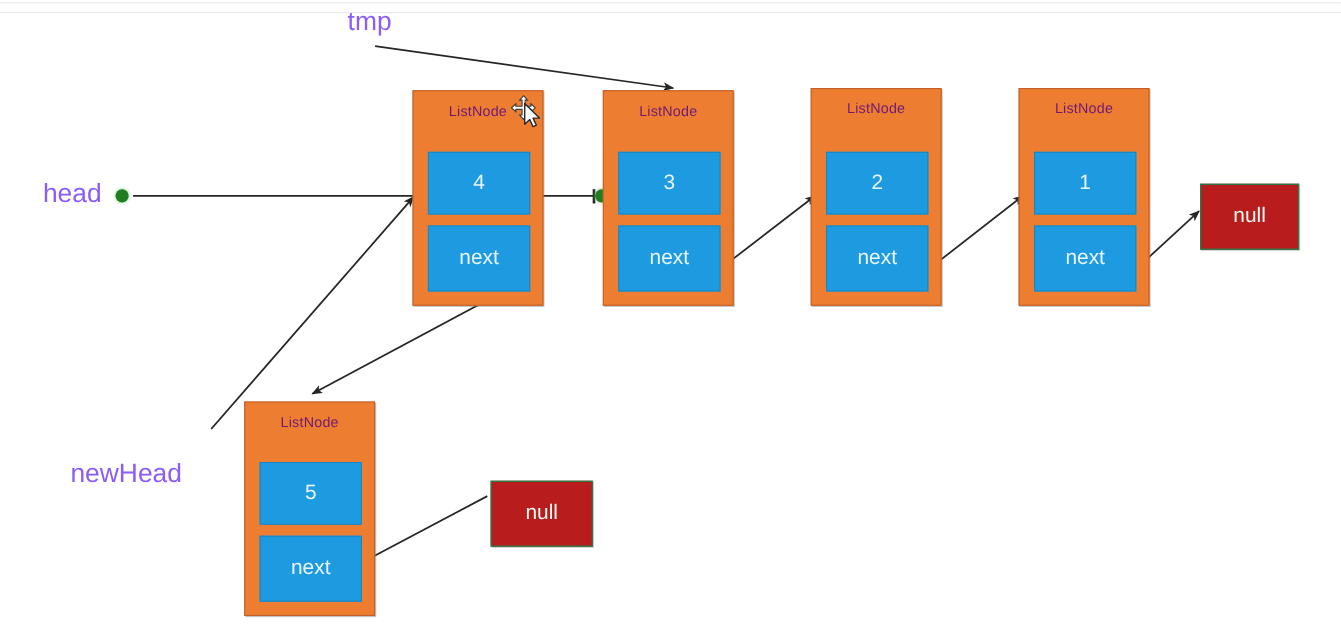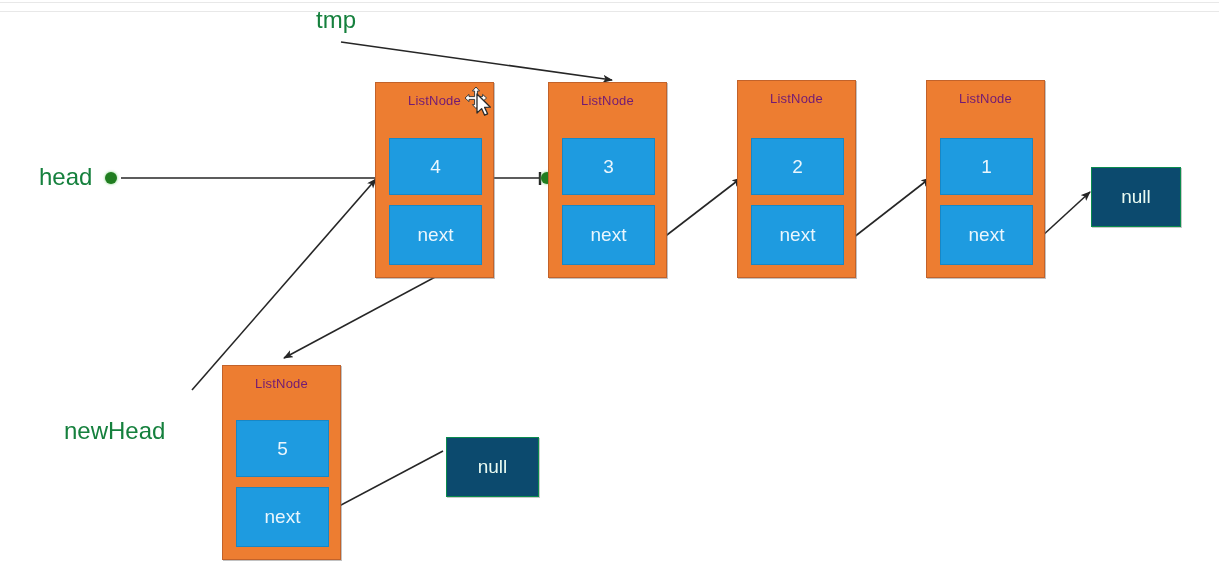--- a/index.html
+++ b/index.html
@@ -38,32 +38,32 @@
     box-sizing:border-box;
     color:#eaf6fd;
     font-size:19px;
     display:flex;align-items:center;justify-content:center;
   }
   .cell.val{}
   .cell.nxt{}
 
   .nullbox{
     position:absolute;
-    background:#0c4a6e;
+    background:#b91c1c;
     border:1px solid #0b8b4e;
     box-sizing:border-box;
     box-shadow:1px 1px 0 rgba(120,120,120,.4);
     color:#eafbf2;
     font-size:19px;
     display:flex;align-items:center;justify-content:center;
   }
 
   .var-label{
     position:absolute;
-    color:#15803d;
+    color:#8b5cf6;
     font-size:24px;
     white-space:nowrap;
   }
 
   .dot{
     position:absolute;
     width:12px;height:12px;border-radius:50%;
     background:#207D20;
     box-shadow:0 0 2px 1px rgba(120,210,120,.45);
   }

